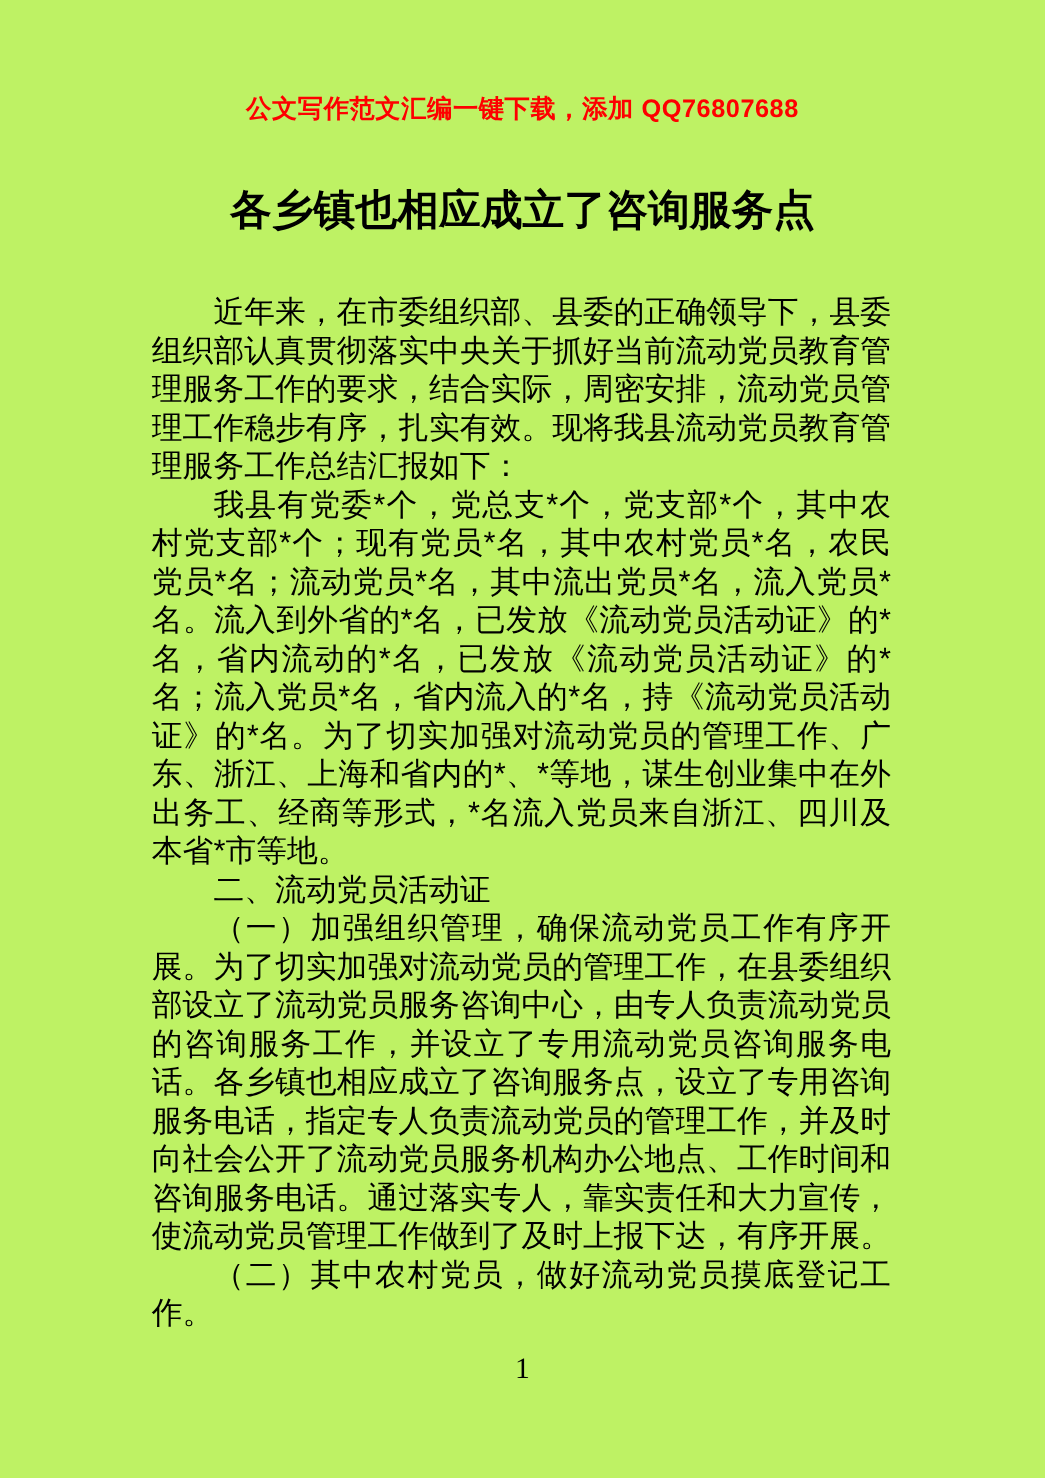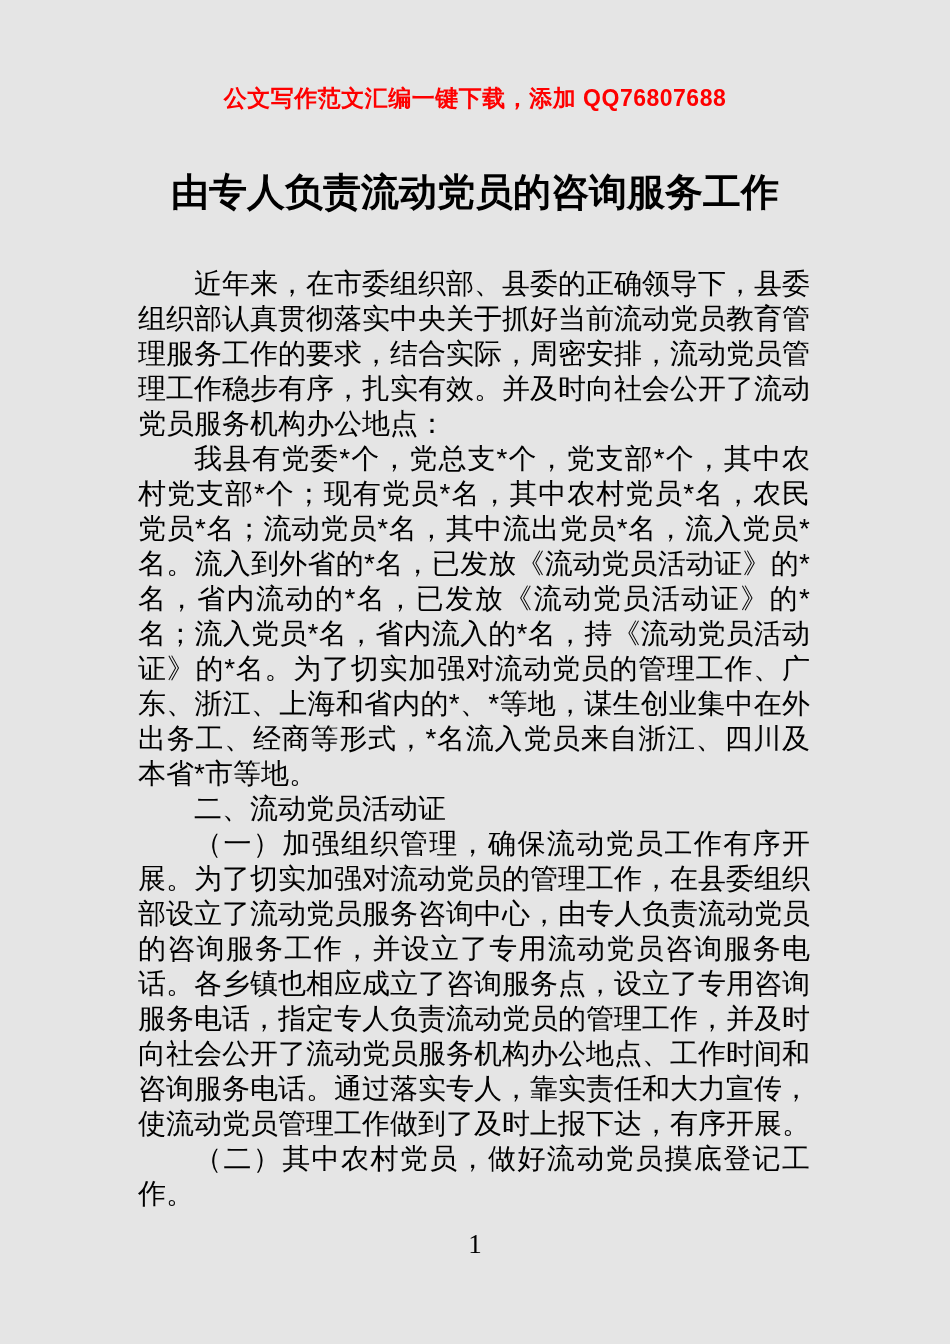--- a/index.html
+++ b/index.html
@@ -1,21 +1,21 @@
 <!DOCTYPE html>
 <html><head>
 <meta charset="utf-8">
 <style>
   * { margin: 0; padding: 0; box-sizing: border-box; }
   html, body { background: #ffffff; }
   .page {
     position: relative;
     width: 950px;
     height: 1344px;
-    background: #e5e5e5;
+    background: #bef264;
     overflow: hidden;
     font-family: "Liberation Sans", sans-serif;
     color: #000000;
   }
   .notice {
     margin-top: 84px;
     text-align: center;
     font-size: 23px;
     line-height: 28px;
     font-weight: bold;
@@ -50,24 +50,24 @@
     color: #000000;
   }
 </style>
 </head>
 <body>
 
 <div class="page">
 
   <div class="notice" style="color: rgb(254, 0, 0);">公文写作范文汇编一键下载，添加 QQ76807688</div>
 
-  <div class="title">由专人负责流动党员的咨询服务工作</div>
+  <div class="title">各乡镇也相应成立了咨询服务点</div>
 
   <div class="content">
-    <p>近年来，在市委组织部、县委的正确领导下，县委组织部认真贯彻落实中央关于抓好当前流动党员教育管理服务工作的要求，结合实际，周密安排，流动党员管理工作稳步有序，扎实有效。并及时向社会公开了流动党员服务机构办公地点：</p>
+    <p>近年来，在市委组织部、县委的正确领导下，县委组织部认真贯彻落实中央关于抓好当前流动党员教育管理服务工作的要求，结合实际，周密安排，流动党员管理工作稳步有序，扎实有效。现将我县流动党员教育管理服务工作总结汇报如下：</p>
     <p>我县有党委*个，党总支*个，党支部*个，其中农村党支部*个；现有党员*名，其中农村党员*名，农民党员*名；流动党员*名，其中流出党员*名，流入党员*名。流入到外省的*名，已发放《流动党员活动证》的*名，省内流动的*名，已发放《流动党员活动证》的*名；流入党员*名，省内流入的*名，持《流动党员活动证》的*名。为了切实加强对流动党员的管理工作、广东、浙江、上海和省内的*、*等地，谋生创业集中在外出务工、经商等形式，*名流入党员来自浙江、四川及本省*市等地。</p>
     <p>二、流动党员活动证</p>
     <p>（一）加强组织管理，确保流动党员工作有序开展。为了切实加强对流动党员的管理工作，在县委组织部设立了流动党员服务咨询中心，由专人负责流动党员的咨询服务工作，并设立了专用流动党员咨询服务电话。各乡镇也相应成立了咨询服务点，设立了专用咨询服务电话，指定专人负责流动党员的管理工作，并及时向社会公开了流动党员服务机构办公地点、工作时间和咨询服务电话。通过落实专人，靠实责任和大力宣传，使流动党员管理工作做到了及时上报下达，有序开展。</p>
     <p>（二）其中农村党员，做好流动党员摸底登记工作。</p>
   </div>
 
   <div class="pagenum">1</div>
 
 </div>
 

